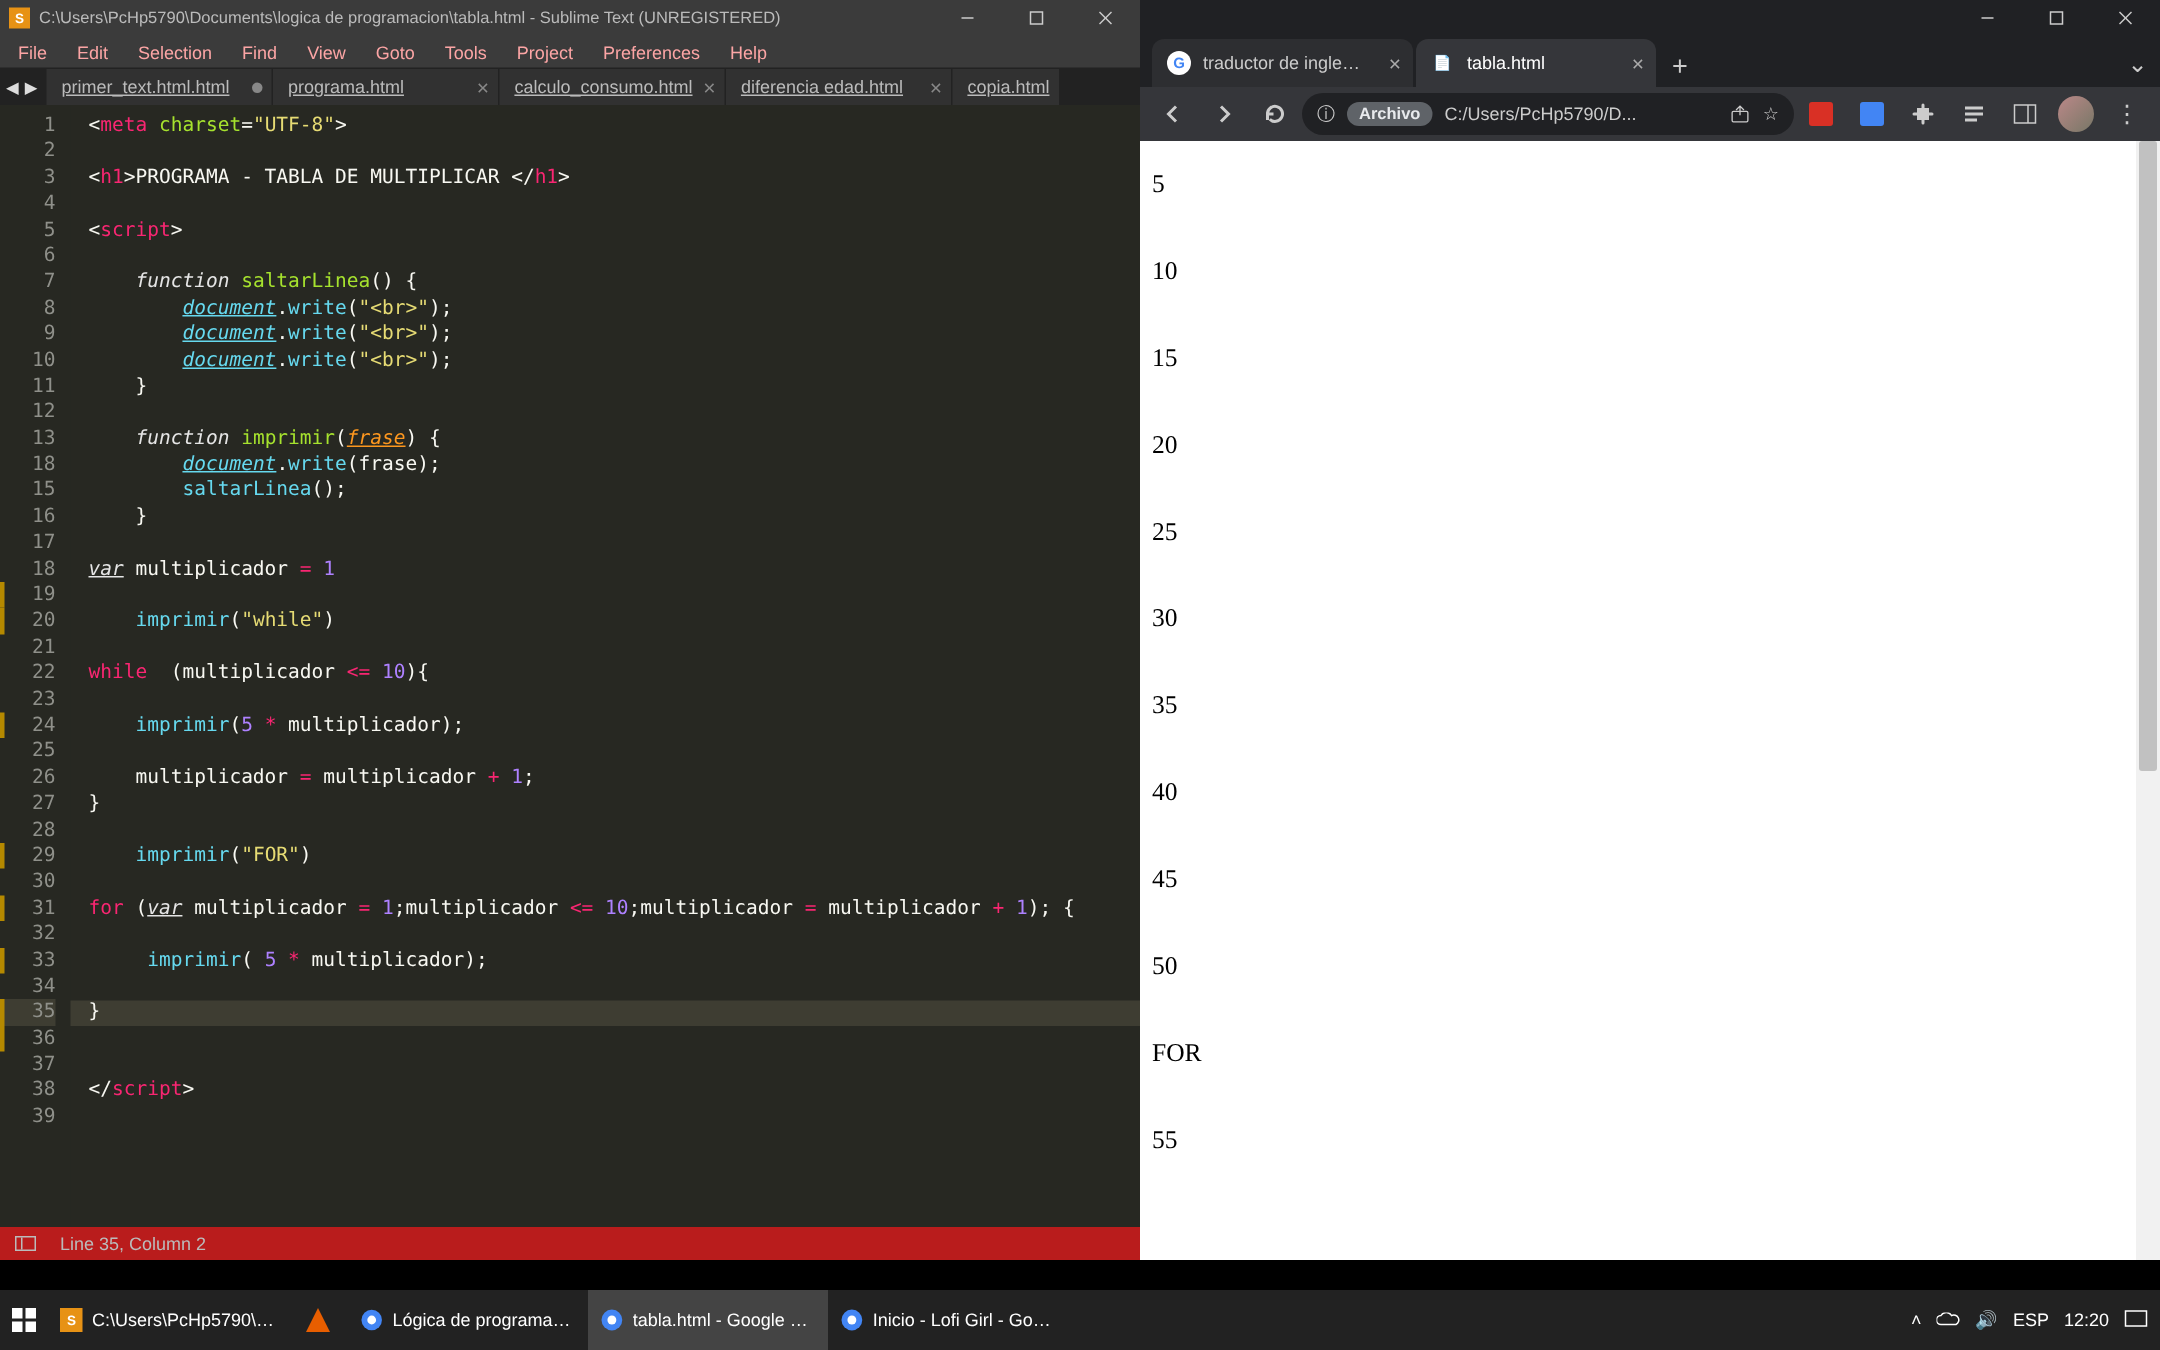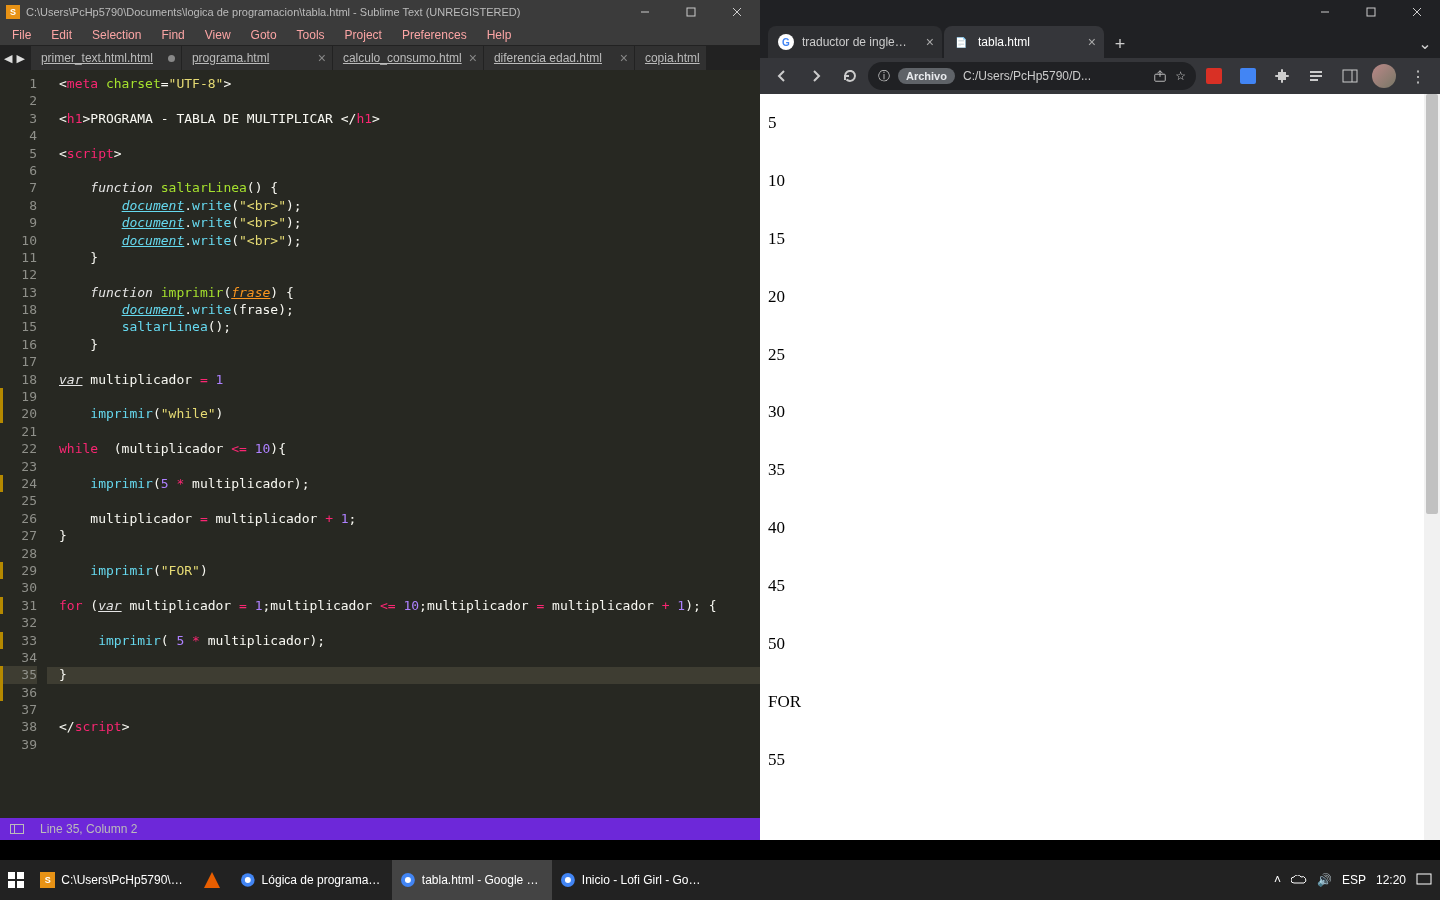--- a/index.html
+++ b/index.html
@@ -43,21 +43,21 @@
   .c-string{color:#e6db74;}
   .c-num{color:#ae81ff;}
   .c-param{color:#fd971f;}
   .c-italic{font-style:italic;text-decoration:underline;}
   .c-call{color:#66d9ef;}
   .c-obj{color:#66d9ef;}
   .c-type{color:#e5e5e5;font-style:italic;}
 
   .minimap { position:absolute; right:0; top:0; width:16px; height:100%; background:#272822; }
 
-  .st-status { height:22px; background:#6d28d9; display:flex; align-items:center; padding:0 10px; color:#bbb; font-size:12px; }
+  .st-status { height:22px; background:#b91c1c; display:flex; align-items:center; padding:0 10px; color:#bbb; font-size:12px; }
   .st-status .icon-panel { width:14px; height:10px; border:1px solid #bbb; margin-right:16px; position:relative;}
   .st-status .icon-panel:before{content:"";position:absolute;left:3px;top:0;bottom:0;width:1px;background:#bbb;}
 
   
   .chrome { position:absolute; left:760px; top:0; width:680px; height:840px; background:#fff; display:flex; flex-direction:column; }
   .ch-titlebar { height:24px; background:#202124; display:flex; align-items:center; justify-content:flex-end; }
   .ch-titlebar span { width:46px; height:24px; display:flex; align-items:center; justify-content:center; color:#ccc; }
   .ch-tabs { height:34px; background:#202124; display:flex; align-items:flex-end; padding-left:8px; }
   .ch-tab { height:32px; background:#2d2e31; color:#ccc; font-size:12px; display:flex; align-items:center; padding:0 30px 0 10px; border-radius:8px 8px 0 0; min-width:160px; position:relative; margin-right:2px; }
   .ch-tab.active { background:#35363a; color:#fff; }

